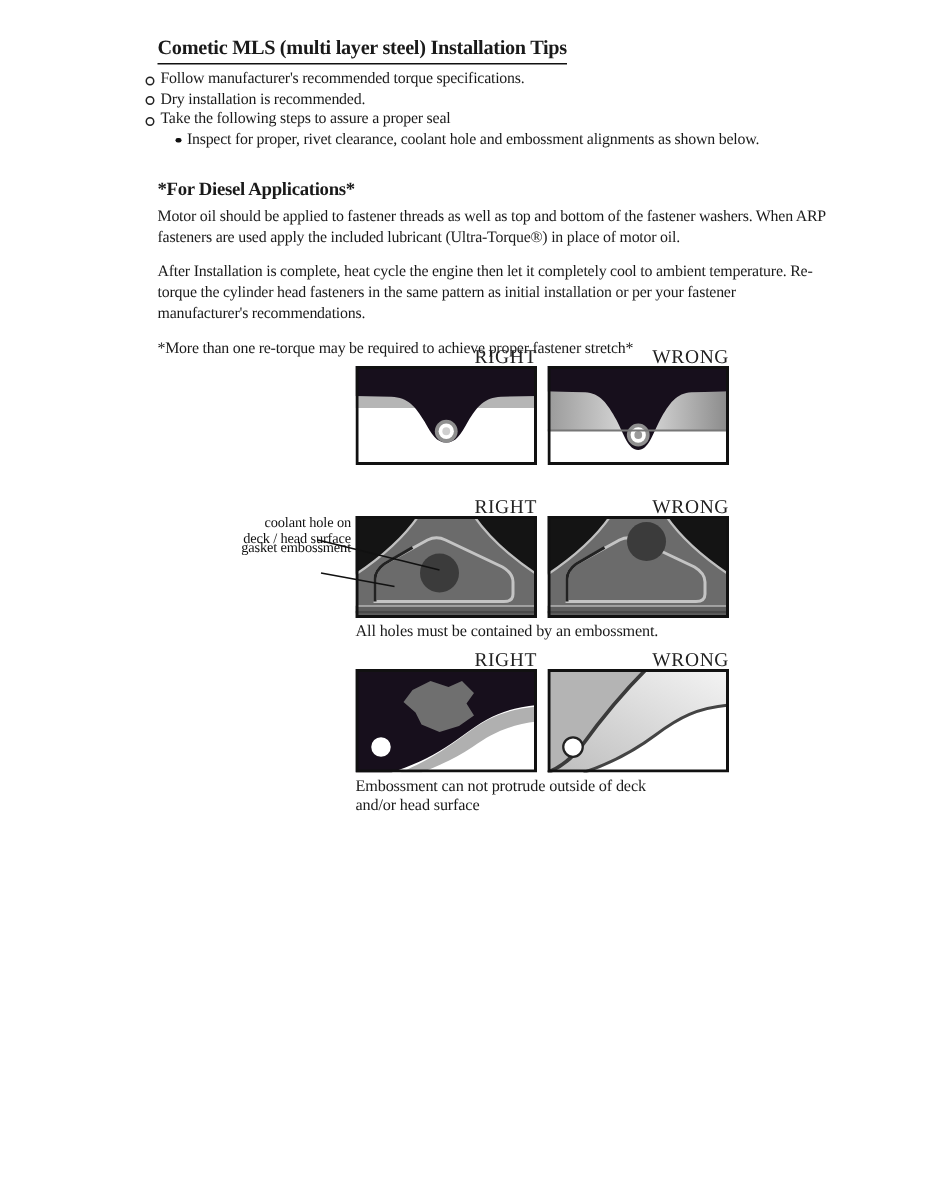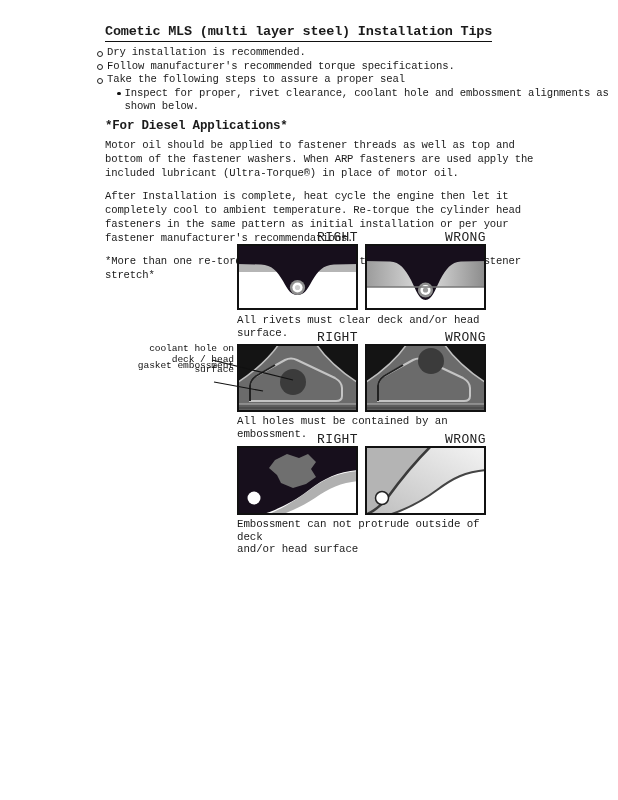--- a/index.html
+++ b/index.html
@@ -1,17 +1,17 @@
 <!DOCTYPE html>
 <html><head>
 <meta charset="utf-8">
 <style>
   html,body{margin:0;padding:0;background:#fff;}
   .page{position:relative;width:618px;height:572px;background:#ffffff;overflow:hidden;
-        font-family:Liberation Mono, monospace;color:#1a1a1a;}
+        font-family:Liberation Serif, serif;color:#1a1a1a;}
   .abs{position:absolute;}
   .pre{white-space:pre-line;}
 
   .doc-title{left:105px;top:24px;font-size:13.5px;font-weight:bold;letter-spacing:-0.2px;
              border-bottom:1.6px solid #111;padding-bottom:2px;}
 
   .bullets{left:97px;top:46px;width:512px;font-size:10.6px;letter-spacing:-0.15px;line-height:13.6px;}
   .b-row{display:flex;align-items:flex-start;}
   .b-dot{width:4px;height:4px;border:1px solid #222;border-radius:50%;margin:4.5px 4px 0 0;flex:0 0 auto;}
   .b-sub{margin-left:20px;}
@@ -38,25 +38,25 @@
 </head>
 <body>
 
 <div class="page">
 
   <div class="abs doc-title">Cometic MLS (multi layer steel) Installation Tips</div>
 
   <div class="abs bullets">
     <div class="b-row">
       <span class="b-dot"></span>
-      <span>Dry installation is recommended.</span>
+      <span>Follow manufacturer's recommended torque specifications.</span>
     </div>
     <div class="b-row">
       <span class="b-dot"></span>
-      <span>Follow manufacturer's recommended torque specifications.</span>
+      <span>Dry installation is recommended.</span>
     </div>
     <div class="b-row">
       <span class="b-dot"></span>
       <span>Take the following steps to assure a proper seal</span>
     </div>
     <div class="b-row b-sub">
       <span class="b-fill"></span>
       <span>Inspect for proper, rivet clearance, coolant hole and embossment alignments as shown below.</span>
     </div>
   </div>
@@ -99,21 +99,20 @@
       <path d="M0,0 H121 V17 L96,17.5 C86,18 81,25 75,36 C70,46 67,56 60.5,56 C54,56 51,46 46,36 C40,25 35,18 25,17.5 L0,17 Z" fill="#170f1c"></path>
       <g>
         <circle cx="60.5" cy="46" r="7.6" fill="#8f8f8f"></circle>
         <circle cx="60.5" cy="46" r="5.1" fill="#ffffff"></circle>
         <circle cx="60.5" cy="46" r="2.6" fill="#9a9a9a"></circle>
       </g>
       <line x1="0" y1="43" x2="121" y2="43" stroke="#777" stroke-width="1.4"></line>
       <rect x="1" y="1" width="119" height="64" fill="none" stroke="#111" stroke-width="2"></rect>
     </svg>
 
-    <div class="diag-caption" style="top:84px;">All rivets must clear deck and/or head surface.</div>
   </div>
 
   <div class="abs diag-row" style="top:330px;height:100px;">
     <div class="diag-label" style="left:0;">RIGHT</div>
     <div class="diag-label" style="left:128px;">WRONG</div>
 
     <svg class="diag-box" style="left:0;" width="121" height="68" viewBox="0 0 121 68">
       <rect x="0" y="0" width="121" height="68" fill="#6b6b6b"></rect>
       <path d="M0,0 H42 C33,13 18,27 0,39 Z" fill="#141414"></path>
       <path d="M42,0 C33,13 18,27 0,39" fill="none" stroke="#c0c0c0" stroke-width="1.5"></path>

